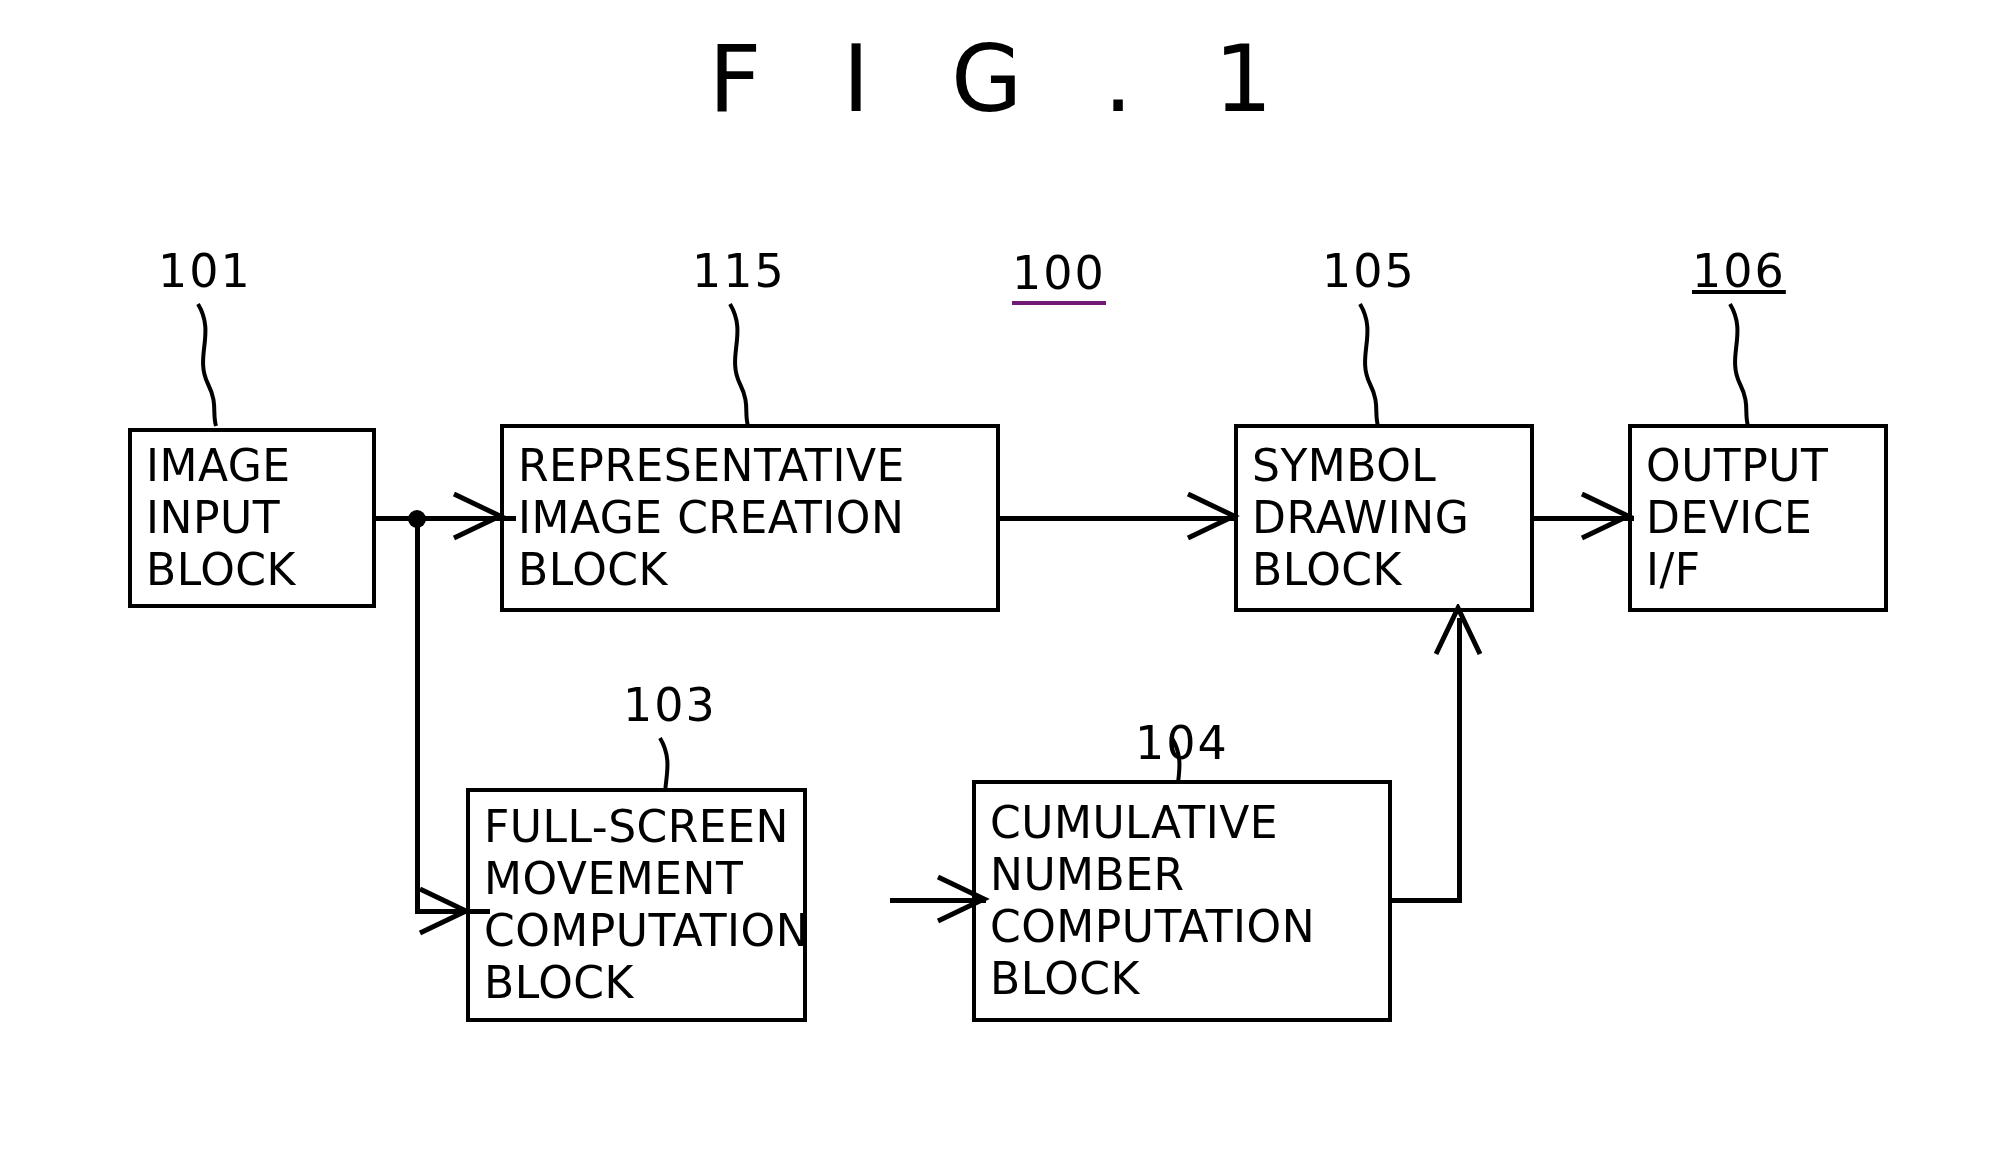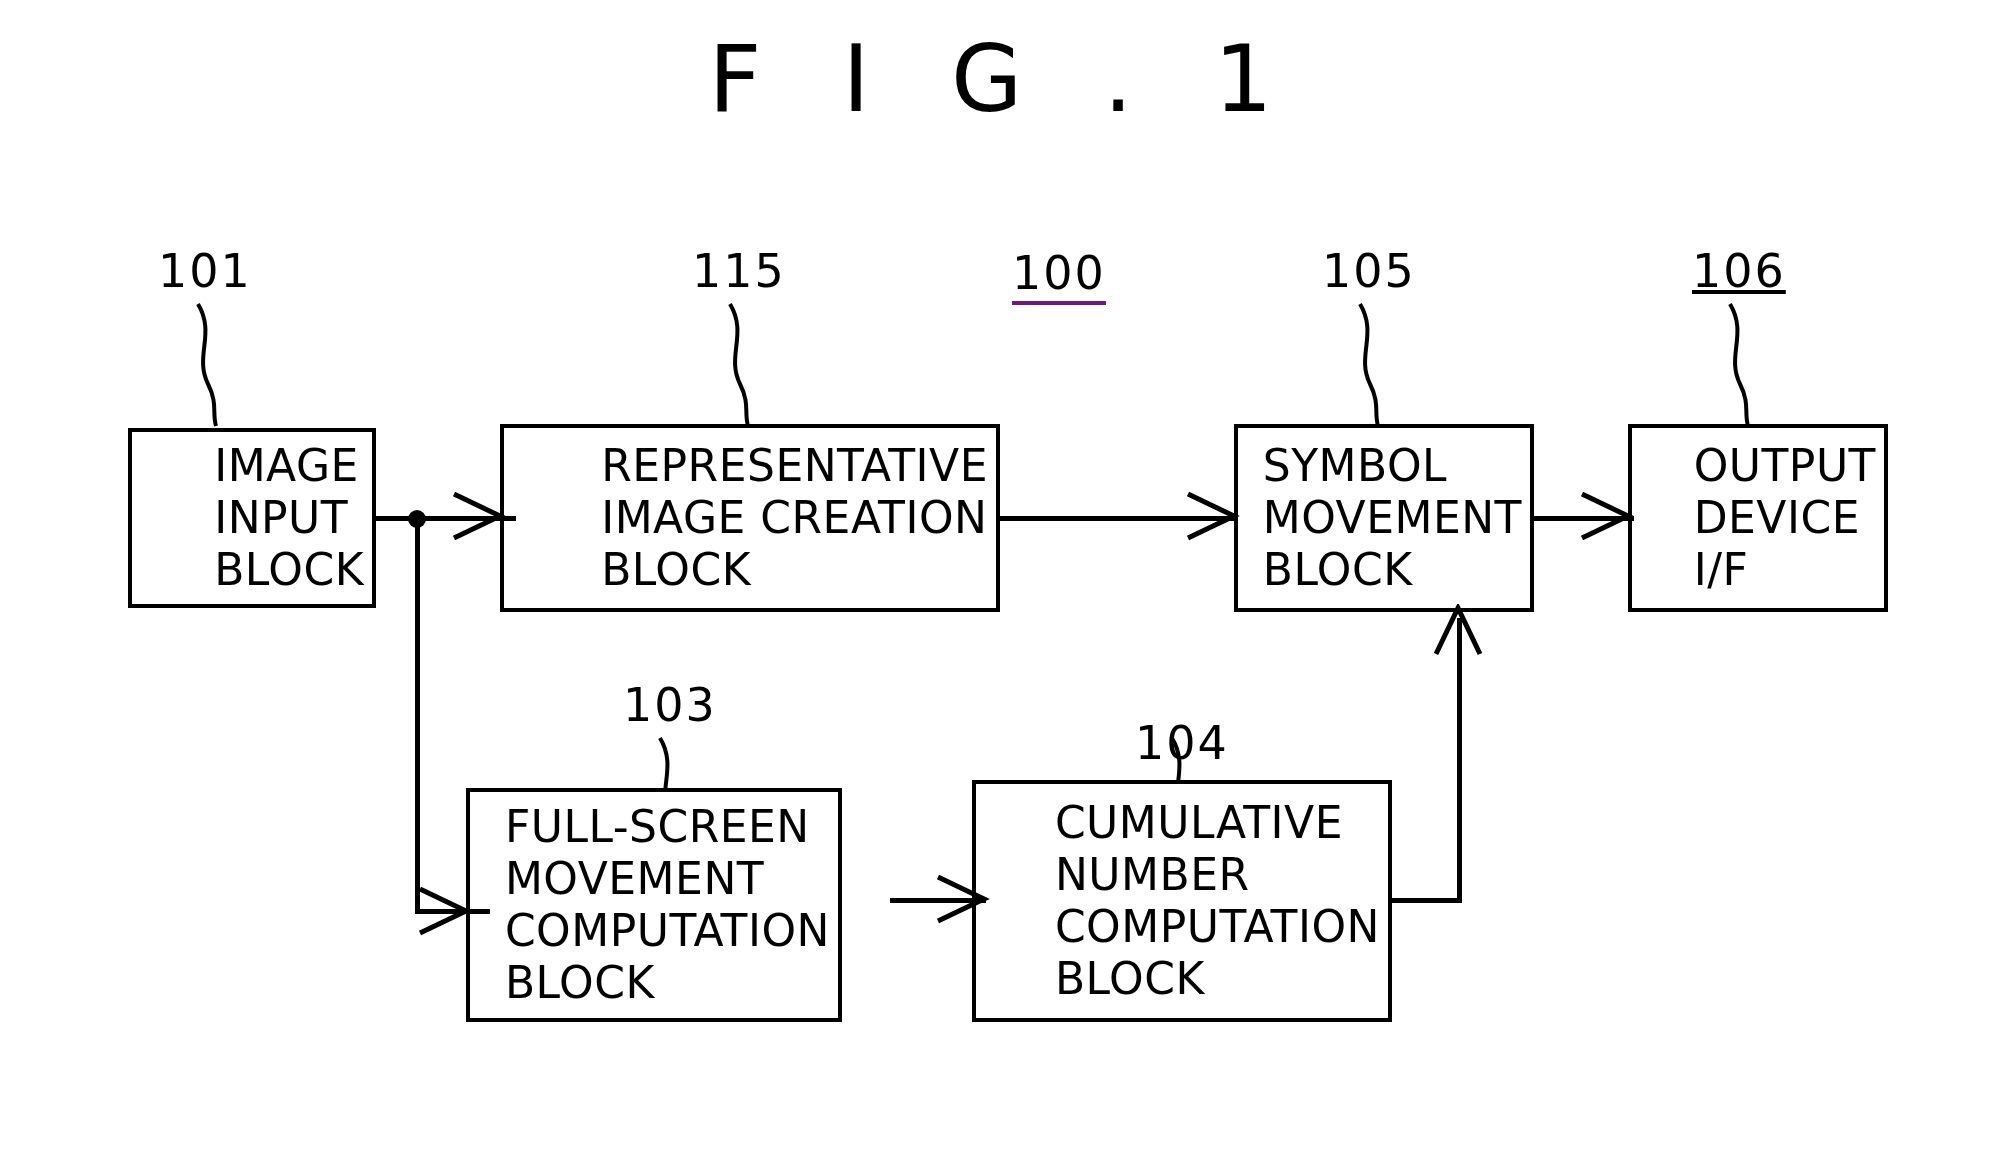--- a/index.html
+++ b/index.html
@@ -57,21 +57,20 @@
 
   
   .block {
     position: absolute;
     box-sizing: border-box;
     border: 4px solid #000000;
     background: #ffffff;
     display: flex;
     flex-direction: column;
     justify-content: center;
-    align-items: flex-end;
   }
   .block-text {
     font-size: 44px;
     line-height: 1.18;
     letter-spacing: 0.5px;
     padding-left: 14px;
     padding-right: 8px;
     white-space: pre-line;
     font-family: "DejaVu Sans", sans-serif;
   }
@@ -137,31 +136,31 @@
   </div>
 
   <div class="block" style="left:500px; top:424px; width:500px; height:188px;">
     <div class="block-text">REPRESENTATIVE
 IMAGE CREATION
 BLOCK</div>
   </div>
 
   <div class="block" style="left:1234px; top:424px; width:300px; height:188px;">
     <div class="block-text">SYMBOL
-MOVEMENT
+DRAWING
 BLOCK</div>
   </div>
 
   <div class="block" style="left:1628px; top:424px; width:260px; height:188px;">
     <div class="block-text">OUTPUT
 DEVICE
 I/F</div>
   </div>
 
-  <div class="block" style="left:466px; top:788px; width:376px; height:234px;">
+  <div class="block" style="left:466px; top:788px; width:341px; height:234px;">
     <div class="block-text">FULL-SCREEN
 MOVEMENT
 COMPUTATION
 BLOCK</div>
   </div>
 
   <div class="block" style="left:972px; top:780px; width:420px; height:242px;">
     <div class="block-text">CUMULATIVE
 NUMBER
 COMPUTATION

